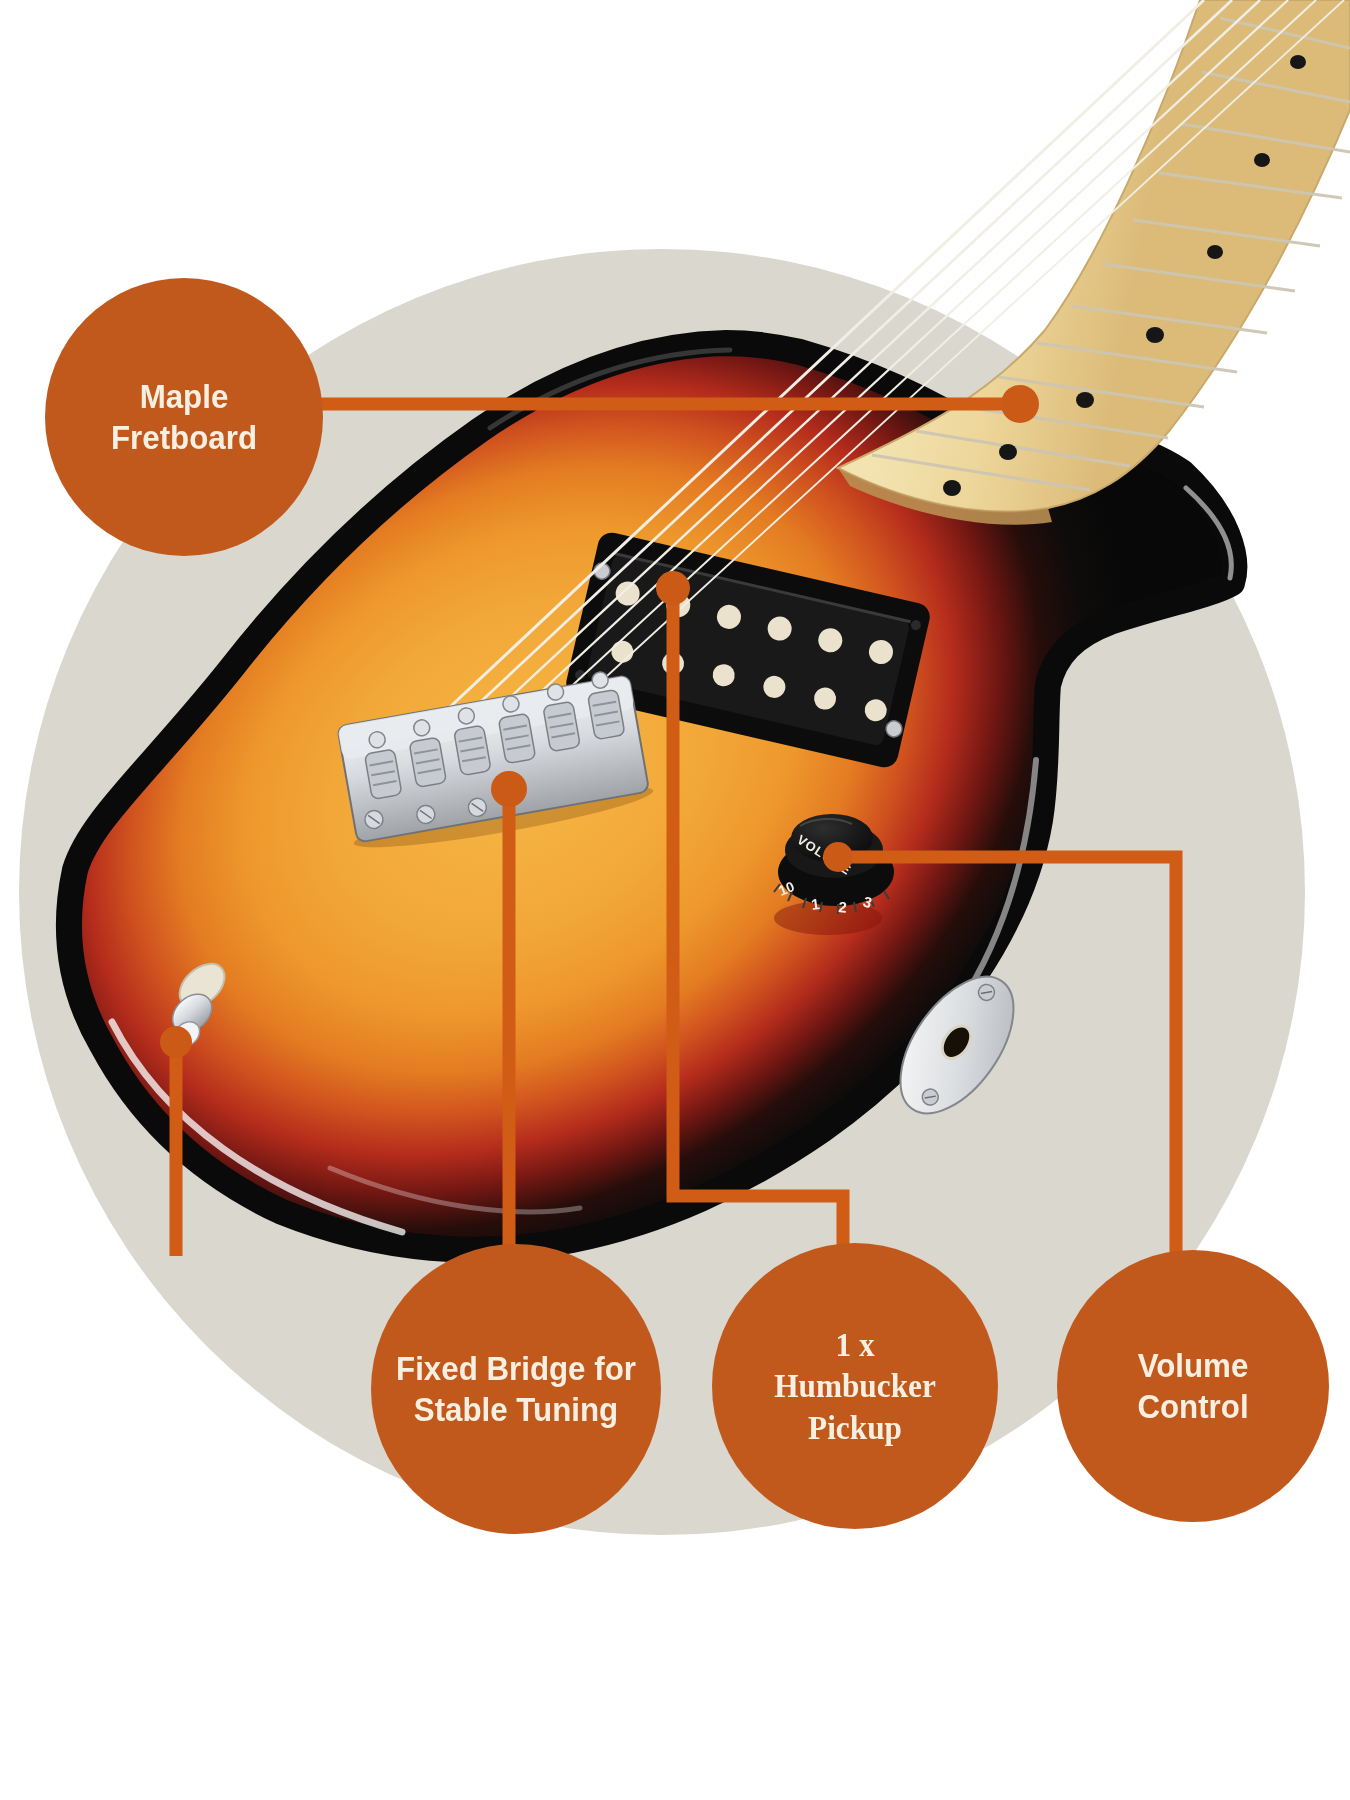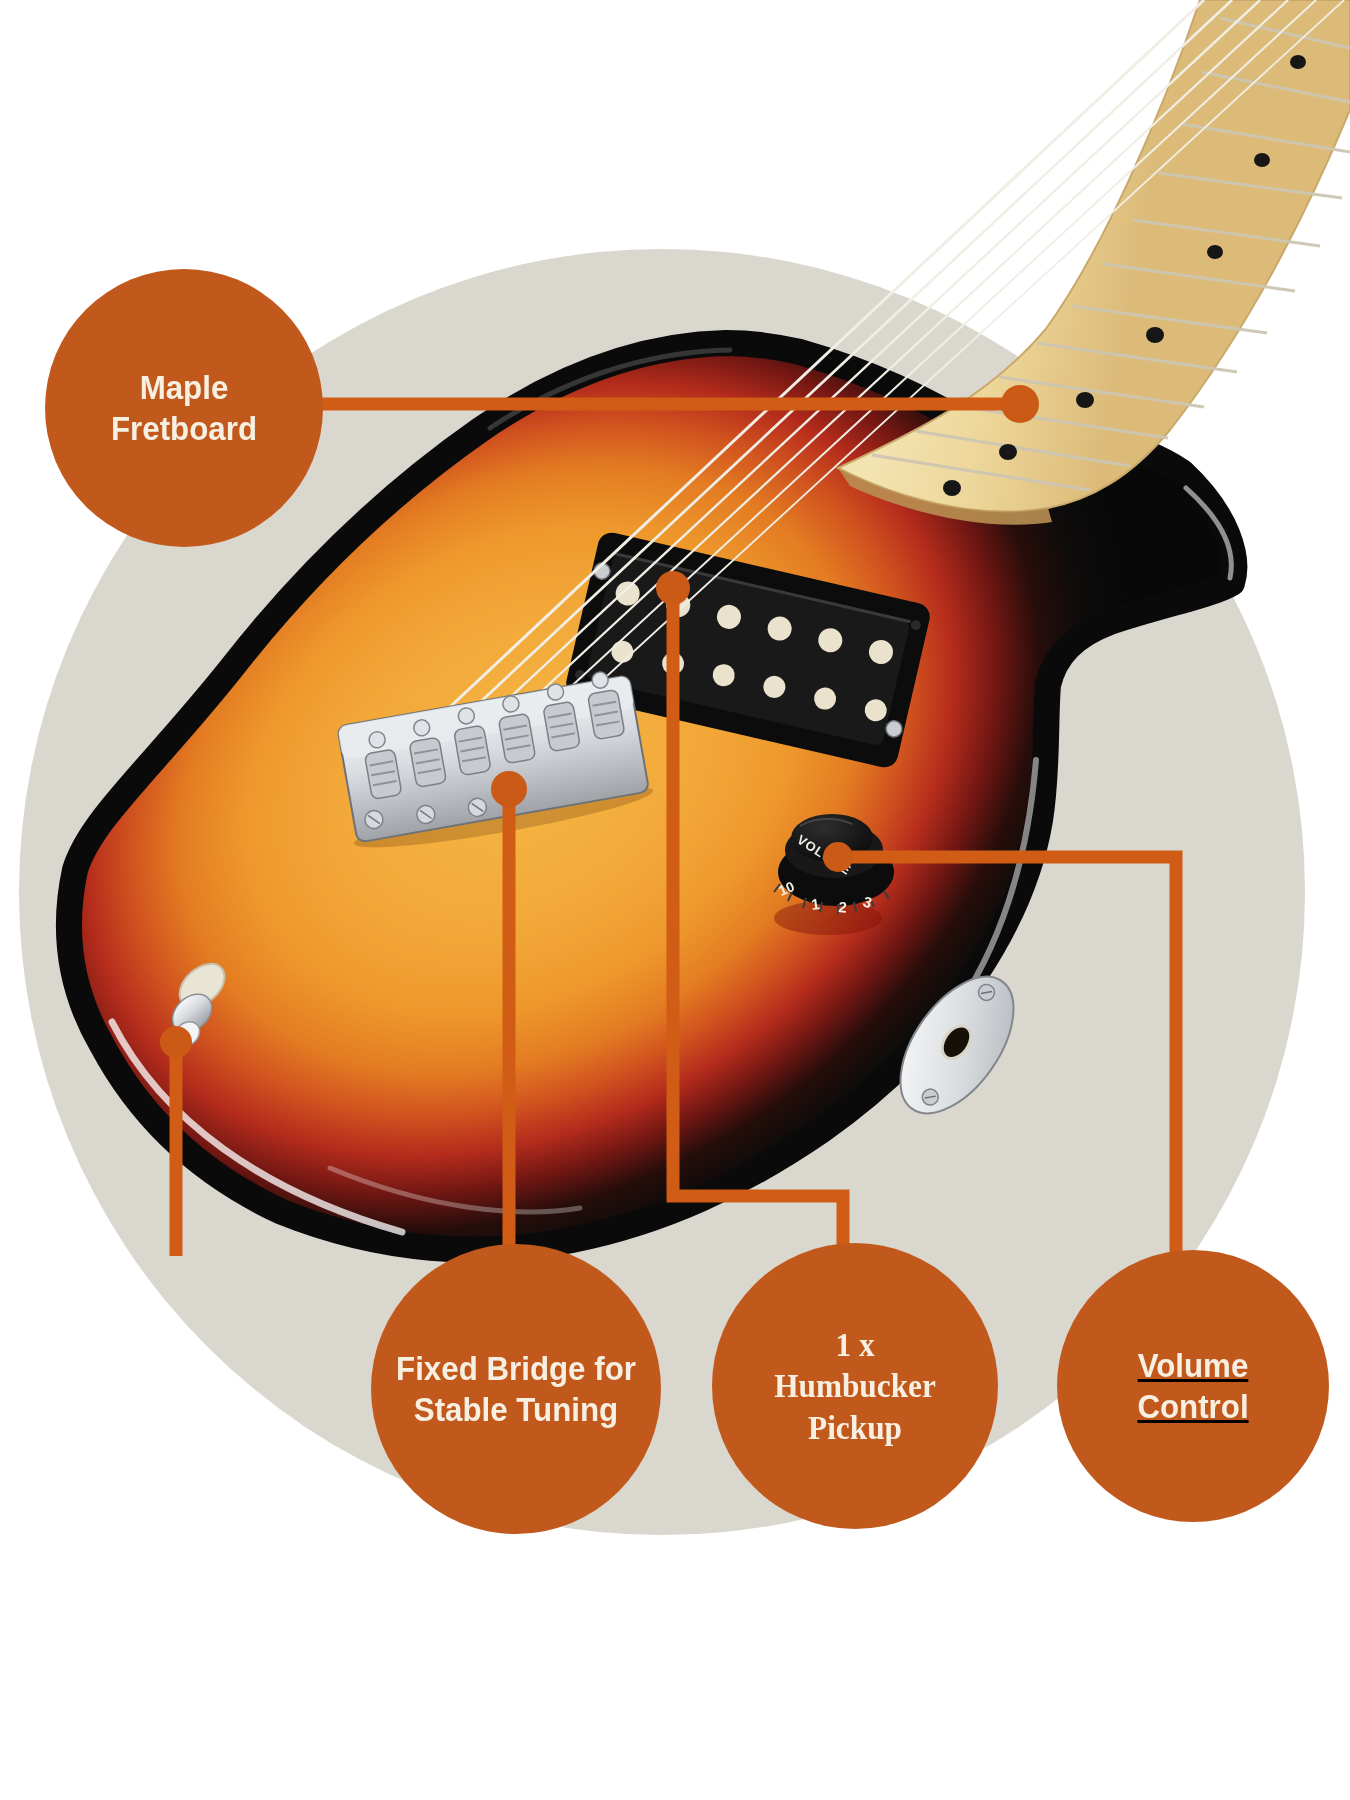--- a/index.html
+++ b/index.html
@@ -249,30 +249,30 @@
   </g>
   <g fill="#CB5A17">
     <circle cx="1020" cy="404" r="19"></circle>
     <circle cx="176" cy="1042" r="16"></circle>
     <circle cx="509" cy="789" r="18"></circle>
     <circle cx="673" cy="588" r="17"></circle>
     <circle cx="838" cy="857" r="15"></circle>
   </g>
 </svg>
 
-<div class="callout" style="left:45px;top:269px;width:278px;height:278px;padding:0 44px;">
+<div class="callout" style="left:45px;top:278px;width:278px;height:278px;padding:0 44px;">
   <span class="label" style="font-size:34px;">Maple Fretboard</span>
 </div>
 
 
 <div class="callout" style="left:371px;top:1244px;width:290px;height:290px;padding:0 14px;">
   <span class="label" style="font-size:34px;">Fixed Bridge for Stable Tuning</span>
 </div>
 
 <div class="callout" style="left:712px;top:1243px;width:286px;height:286px;padding:0 42px;font-family:Liberation Serif, serif;">
   <span class="label" style="font-size:34px;">1 x Humbucker Pickup</span>
 </div>
 
-<div class="callout" style="left:1057px;top:1250px;width:272px;height:272px;padding:0 62px;text-decoration:underline;">
+<div class="callout" style="left:1057px;top:1250px;width:272px;height:272px;padding:0 62px;">
   <span class="label" style="font-size:34px;">Volume Control</span>
 </div>
 
 </div>
 
 </body></html>

